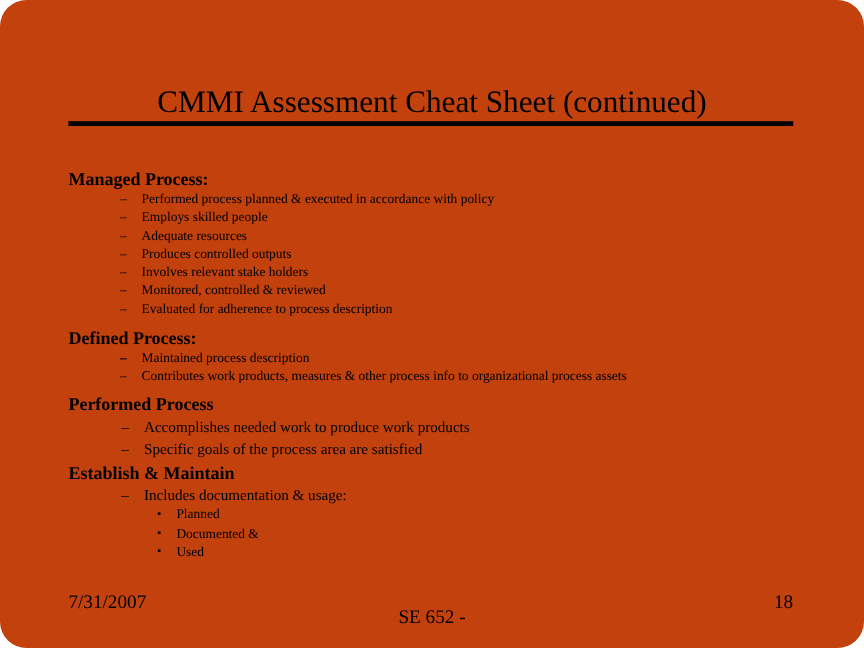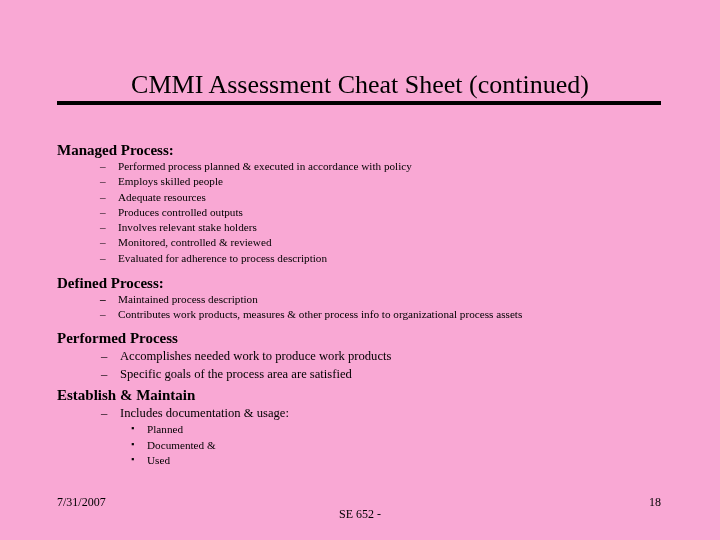--- a/index.html
+++ b/index.html
@@ -16,21 +16,22 @@
     color: #000000;
     -webkit-font-smoothing: none;
   }
 
   .slide {
     position: absolute;
     left: 0;
     top: 0;
     width: 720px;
     height: 540px;
-    background: #f9a8d4;
+    background: #c2410c;
+    border-radius: 22px;
   }
 
   
   .title {
     position: absolute;
     left: 0;
     top: 52px;
     width: 720px;
     text-align: center;
     font-size: 26px;
@@ -129,21 +130,21 @@
   .gap-md { height: 9px; }
   .gap-xs { height: 3px; }
 
   
   .footer {
     position: absolute;
     left: 0;
     top: 492px;
     width: 720px;
     height: 46px;
-    font-size: 12px;
+    font-size: 16px;
     line-height: 13px;
   }
   .footer-date {
     position: absolute;
     left: 57px;
     top: 4px;
     white-space: nowrap;
   }
   .footer-center {
     position: absolute;

